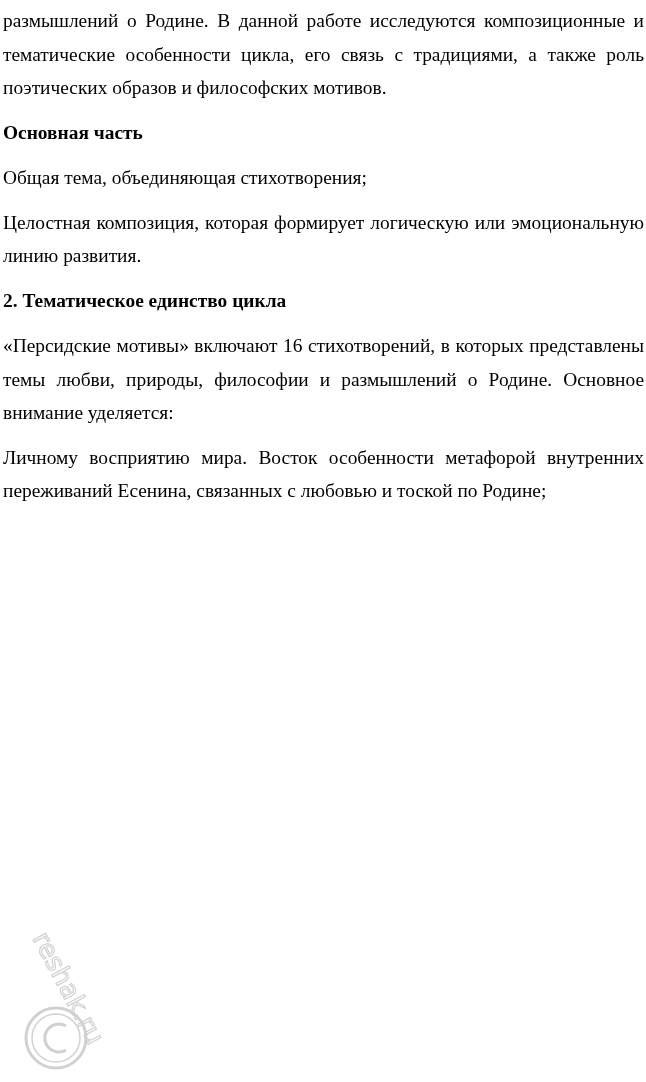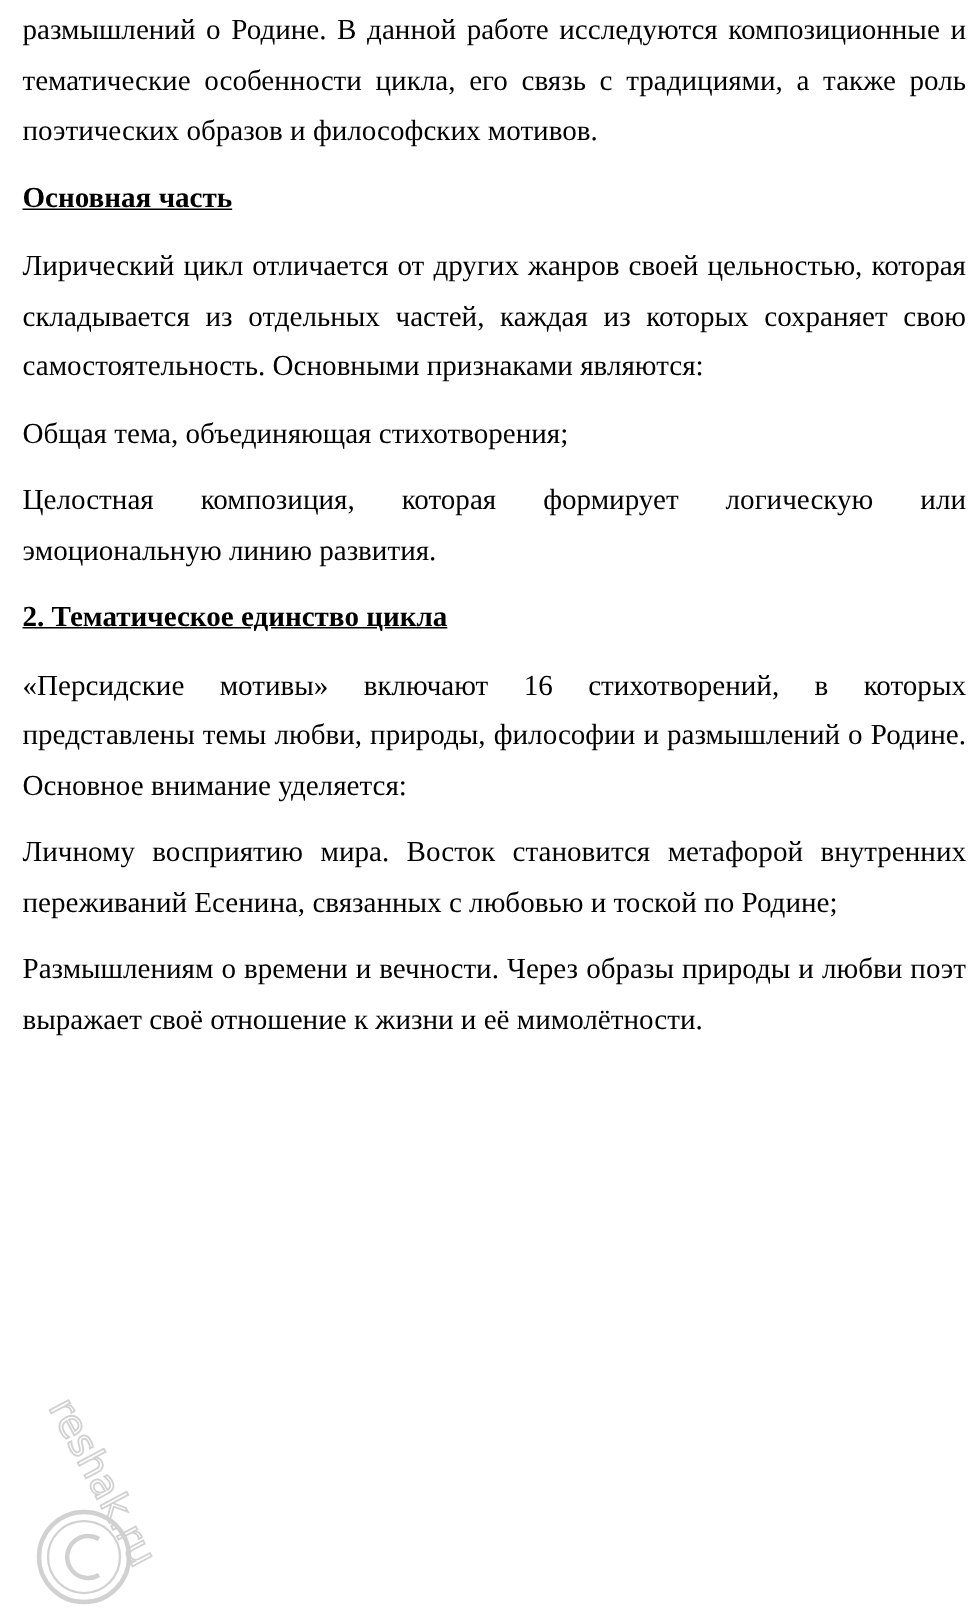--- a/index.html
+++ b/index.html
@@ -15,56 +15,53 @@
     font-family: "Liberation Serif", "DejaVu Serif", serif;
     color: #000000;
   }
   .page {
     position: absolute;
     left: 3px;
     top: 4px;
     width: 641px;
   }
   p {
-    margin: 0 0 11px 12px;
+    margin: 0 0 11px 0;
     font-size: 19.4px;
     line-height: 33.5px;
     text-align: justify;
     text-align-last: left;
   }
   p.heading {
     font-weight: bold;
     text-align: right;
     margin-bottom: 12px;
-    text-decoration: underline;
   }
   .watermark {
     position: absolute;
     left: 18px;
     top: 920px;
     width: 110px;
     height: 160px;
     pointer-events: none;
     opacity: 0.45;
   }
   .watermark svg { width: 100%; height: 100%; }
 </style>
 </head>
 <body>
 
 <div class="page">
   <p>размышлений о Родине. В данной работе исследуются композиционные и тематические особенности цикла, его связь с традициями, а также роль поэтических образов и философских мотивов.</p>
   <p class="heading">Основная часть</p>
-  <p>Лирический цикл отличается от других жанров своей цельностью, которая складывается из отдельных частей, каждая из которых сохраняет свою самостоятельность. Основными признаками являются:</p>
   <p>Общая тема, объединяющая стихотворения;</p>
   <p>Целостная композиция, которая формирует логическую или эмоциональную линию развития.</p>
   <p class="heading">2. Тематическое единство цикла</p>
   <p>«Персидские мотивы» включают 16 стихотворений, в которых представлены темы любви, природы, философии и размышлений о Родине. Основное внимание уделяется:</p>
-  <p>Личному восприятию мира. Восток становится метафорой внутренних переживаний Есенина, связанных с любовью и тоской по Родине;</p>
-  <p>Размышлениям о времени и вечности. Через образы природы и любви поэт выражает своё отношение к жизни и её мимолётности.</p>
+  <p>Личному восприятию мира. Восток особенности метафорой внутренних переживаний Есенина, связанных с любовью и тоской по Родине;</p>
 </div>
 
 <div class="watermark">
   <svg viewBox="0 0 110 160">
     <circle cx="38" cy="118" r="30" fill="none" stroke="#9a9a9a" stroke-width="3"></circle>
     <circle cx="38" cy="118" r="24" fill="none" stroke="#9a9a9a" stroke-width="1.5"></circle>
     <path d="M48 106 A14 14 0 1 0 48 130" fill="none" stroke="#9a9a9a" stroke-width="3"></path>
     <text x="0" y="0" font-family="DejaVu Sans, sans-serif" font-size="26" fill="none" stroke="#9a9a9a" stroke-width="1.2" transform="translate(14,18) rotate(62)">reshak.ru</text>
   </svg>
 </div>

